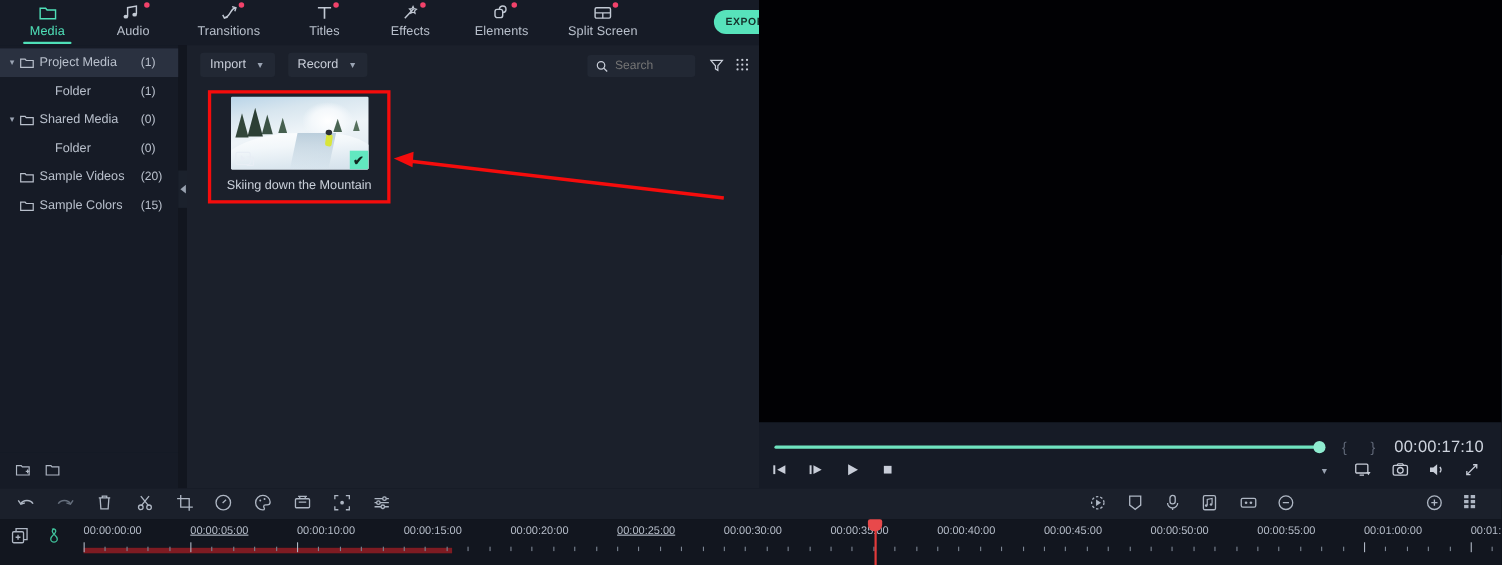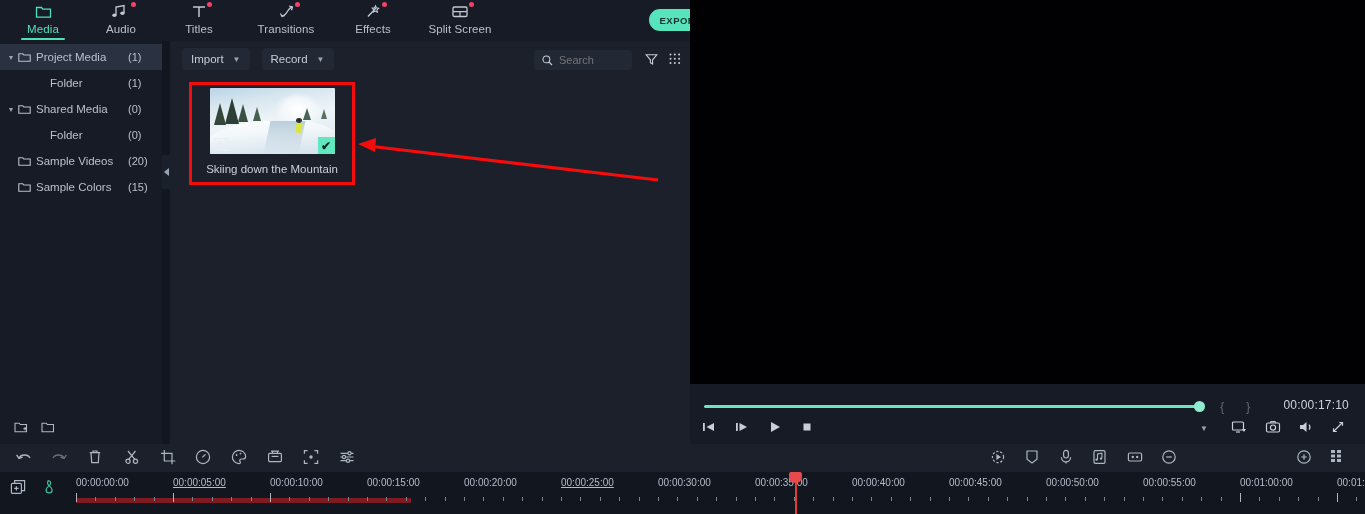--- a/index.html
+++ b/index.html
@@ -205,21 +205,21 @@
     position: absolute; left: 14px; top: 13px; width: 497px; height: 3px;
     background: #6fe3bf; border-radius: 2px;
   }
   .seek-knob {
     position: absolute; left: 504px; top: 9px; width: 11px; height: 11px;
     border-radius: 50%; background: #8fecd0; cursor: pointer;
   }
   .brace { position: absolute; top: 7px; font-size: 13px; color: #5e6675; cursor: pointer; }
   .tcode {
     position: absolute; right: 16px; top: 6px;
-    font-size: 12px; color: #cdd3dd; letter-spacing: .2px;
+    font-size: 15px; color: #cdd3dd; letter-spacing: .2px;
   }
   .pctrl-row { position: absolute; left: 0; top: 34px; width: 675px; height: 26px; }
   .pc { position: absolute; top: 2px; cursor: pointer; }
   .ratio { position: absolute; left: 480px; top: 5px; font-size: 11px; color: #c8cdd8; cursor:pointer;margin-top:34px;}
   .ratio-chev { position: absolute; left: 510px; top: 6px; font-size: 8px; color: #9aa3b2; cursor:pointer;}
 
   
   .tl-toolbar {
     position: absolute; left: 0; top: 444px; width: 1365px; height: 28px;
     background: #1b202b;
@@ -275,56 +275,67 @@
             <path d="M5 11V3l8-1.4V9" fill="none" stroke="#c2c9d4" stroke-width="1.3"></path>
             <ellipse cx="3.4" cy="11.2" rx="2.1" ry="1.7" fill="#c2c9d4"></ellipse>
             <ellipse cx="11.4" cy="9.3" rx="2.1" ry="1.7" fill="#c2c9d4"></ellipse>
           </svg>
         <span class="reddot"></span>
       </div>
       <div class="tab-label">Audio</div>
 
     </div>
 
-    <div class="tab">
-      <div class="tab-icon">
-        <svg width="16" height="15" viewBox="0 0 16 15">
-            <path d="M2 3h12M8 3v10" fill="none" stroke="#c2c9d4" stroke-width="1.5"></path>
-          </svg>
-        <span class="reddot"></span>
-      </div>
-      <div class="tab-label">Titles</div>
-
-    </div>
-
     <div class="tab tab-xwide">
       <div class="tab-icon">
         <svg width="17" height="15" viewBox="0 0 17 15">
             <path d="M4 12c6-1 5-8 10-9" fill="none" stroke="#c2c9d4" stroke-width="1.3"></path>
             <path d="M2.5 9.5L4 12.5l3-1" fill="none" stroke="#c2c9d4" stroke-width="1.3"></path>
             <path d="M11 2l3.5 1-1 3.2" fill="none" stroke="#c2c9d4" stroke-width="1.3"></path>
           </svg>
         <span class="reddot"></span>
       </div>
       <div class="tab-label">Transitions</div>
 
     </div>
 
     <div class="tab">
       <div class="tab-icon">
+        <svg width="16" height="15" viewBox="0 0 16 15">
+            <path d="M2 3h12M8 3v10" fill="none" stroke="#c2c9d4" stroke-width="1.5"></path>
+          </svg>
+        <span class="reddot"></span>
+      </div>
+      <div class="tab-label">Titles</div>
+
+    </div>
+
+    <div class="tab">
+      <div class="tab-icon">
         <svg width="17" height="15" viewBox="0 0 17 15">
             <path d="M3 12.5L11 4" fill="none" stroke="#c2c9d4" stroke-width="1.3"></path>
             <path d="M10.5 1.8l.9 2.1 2.2.5-1.7 1.5.4 2.2-1.9-1.1-2 1 .5-2.2-1.6-1.6 2.2-.3z" fill="none" stroke="#c2c9d4" stroke-width="1.1"></path>
           </svg>
         <span class="reddot"></span>
       </div>
       <div class="tab-label">Effects</div>
 
     </div>
 
+    <div class="tab tab-wide">
+      <div class="tab-icon">
+        <svg width="17" height="15" viewBox="0 0 17 15">
+            <rect x="2" y="4.5" width="7" height="7.5" rx="2" fill="none" stroke="#c2c9d4" stroke-width="1.3"></rect>
+            <path d="M6 4.2c0-1.7 1.3-2.7 3-2.7s3 1.2 3 2.9-1.2 3-2.9 3" fill="none" stroke="#c2c9d4" stroke-width="1.3"></path>
+          </svg>
+        <span class="reddot"></span>
+      </div>
+      <div class="tab-label">Elements</div>
+
+    </div>
 
     <div class="tab tab-xwide">
       <div class="tab-icon">
         <svg width="18" height="15" viewBox="0 0 18 15">
             <rect x="2" y="3" width="14" height="9.5" rx="1.3" fill="none" stroke="#c2c9d4" stroke-width="1.3"></rect>
             <path d="M2 7.7h14M9 7.7v4.8" stroke="#c2c9d4" stroke-width="1.2"></path>
           </svg>
         <span class="reddot"></span>
       </div>
       <div class="tab-label">Split Screen</div>

